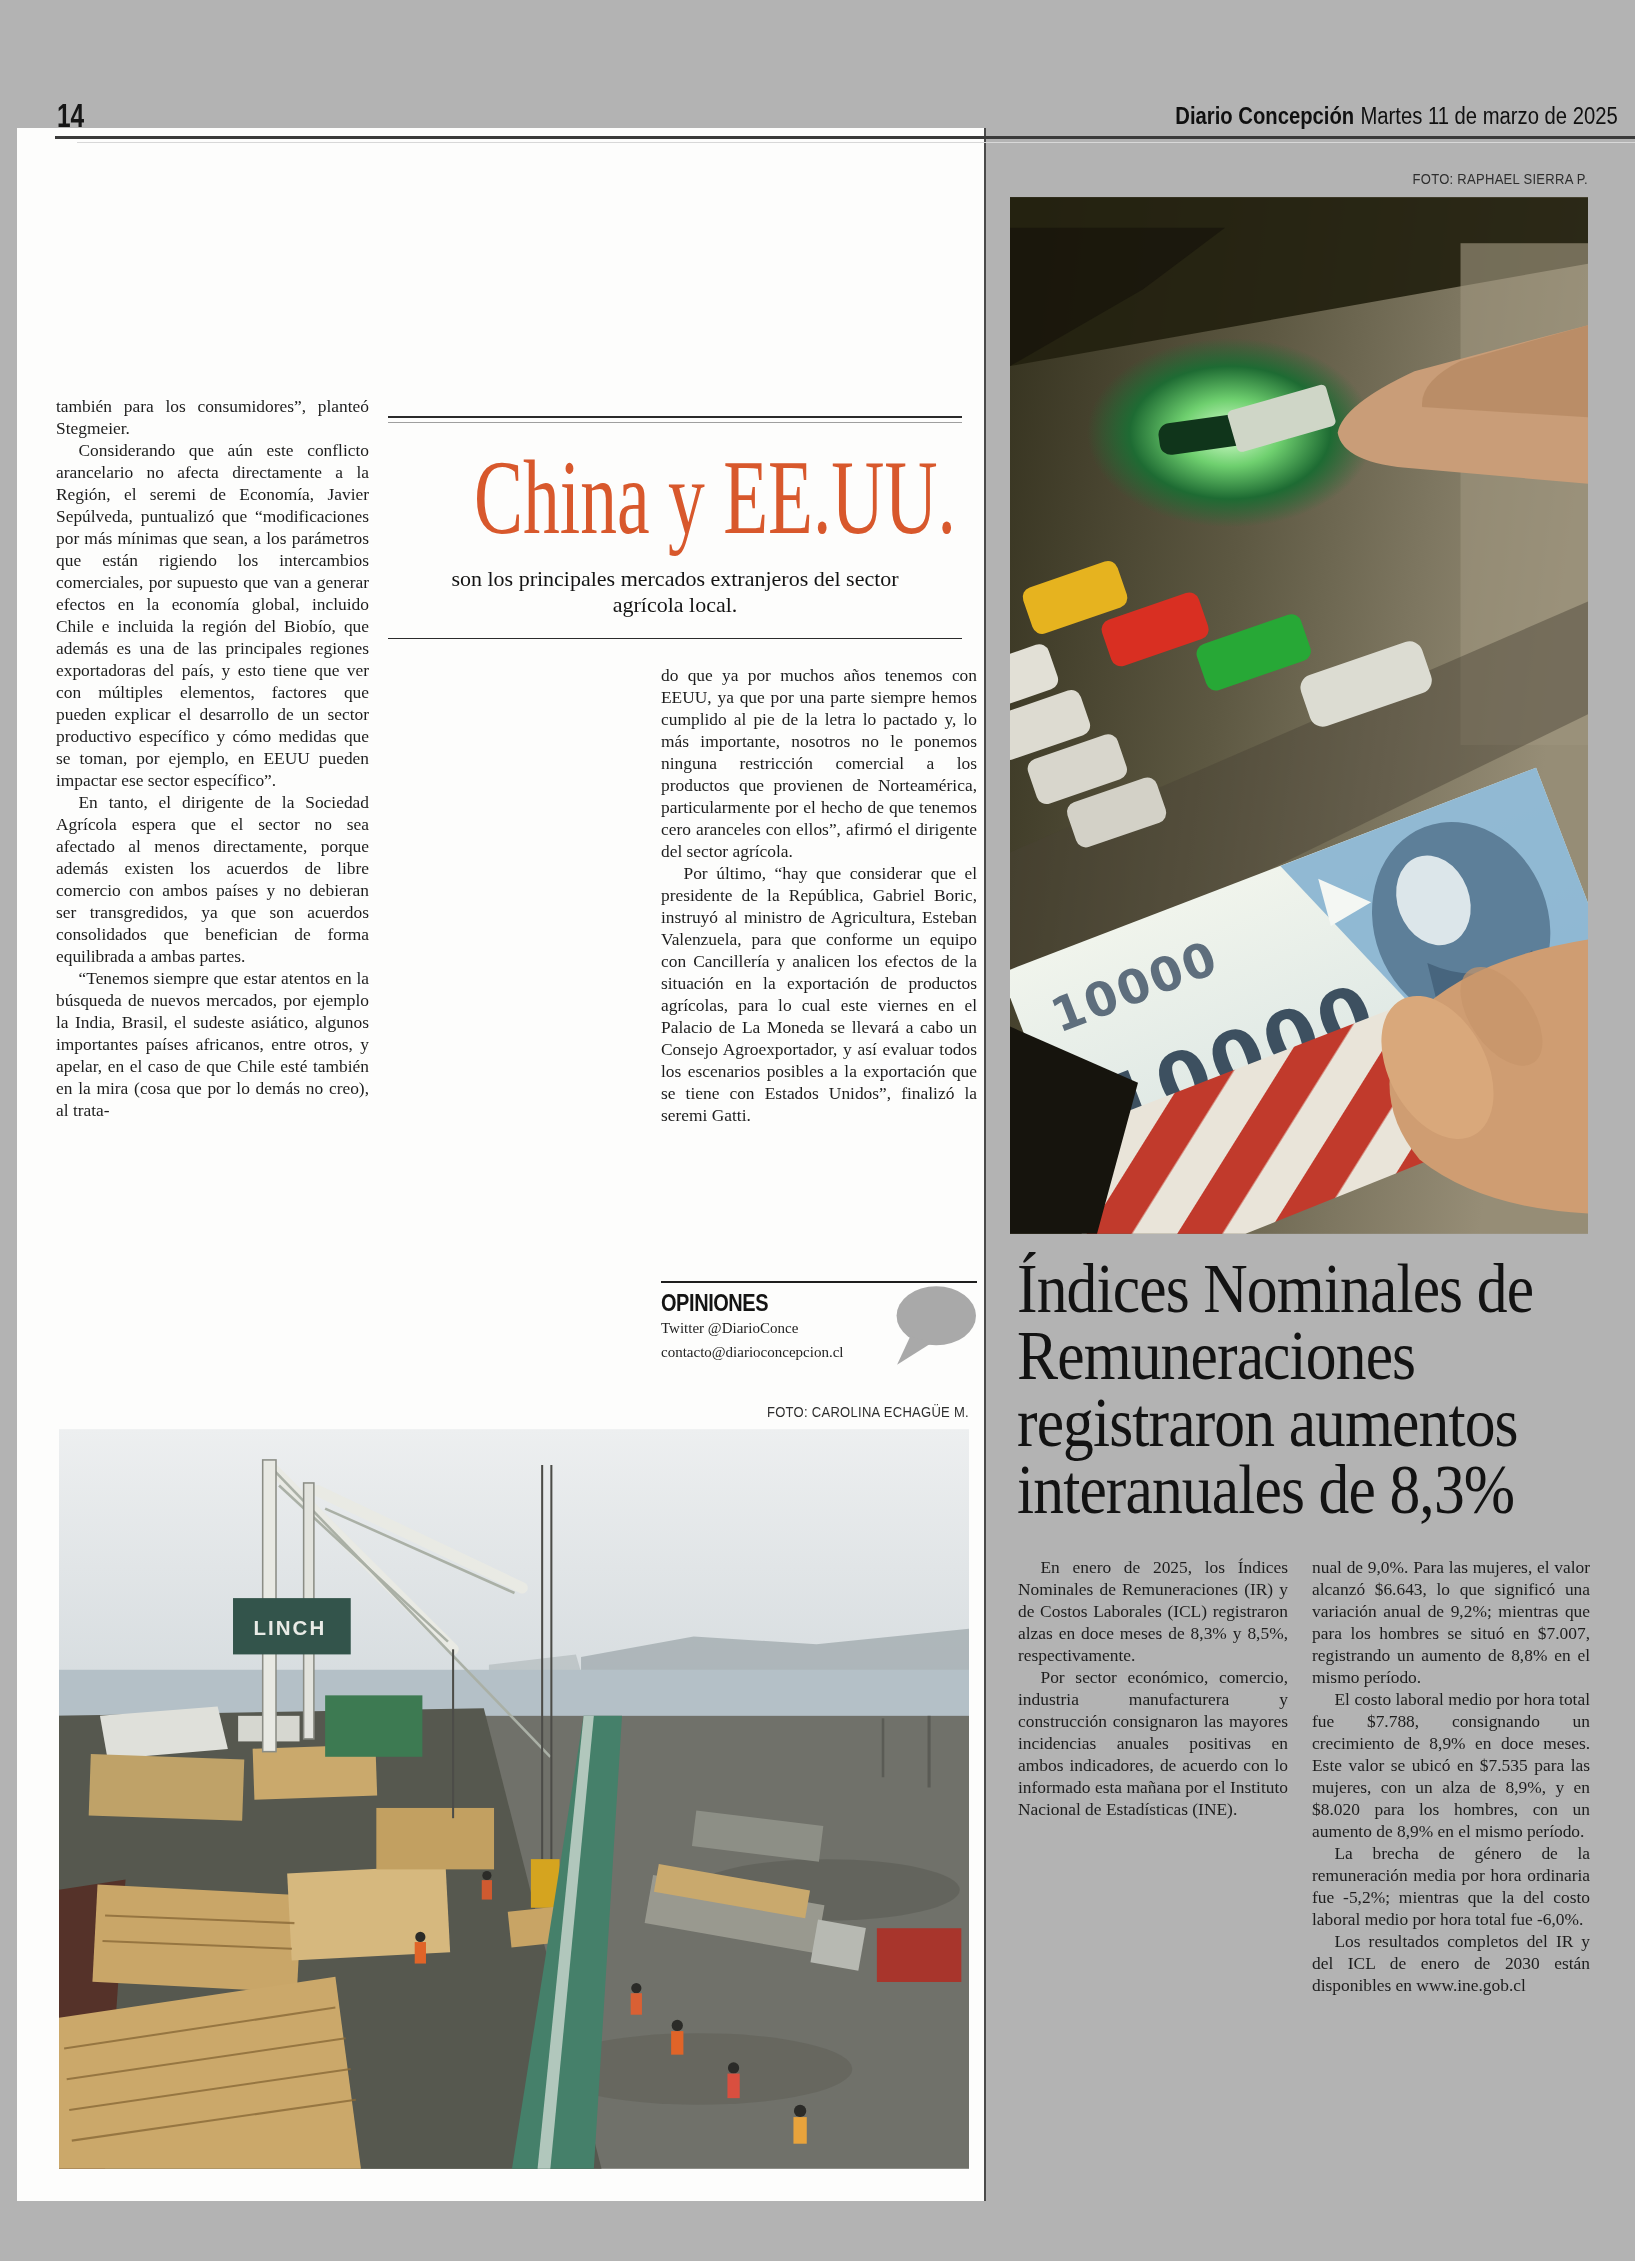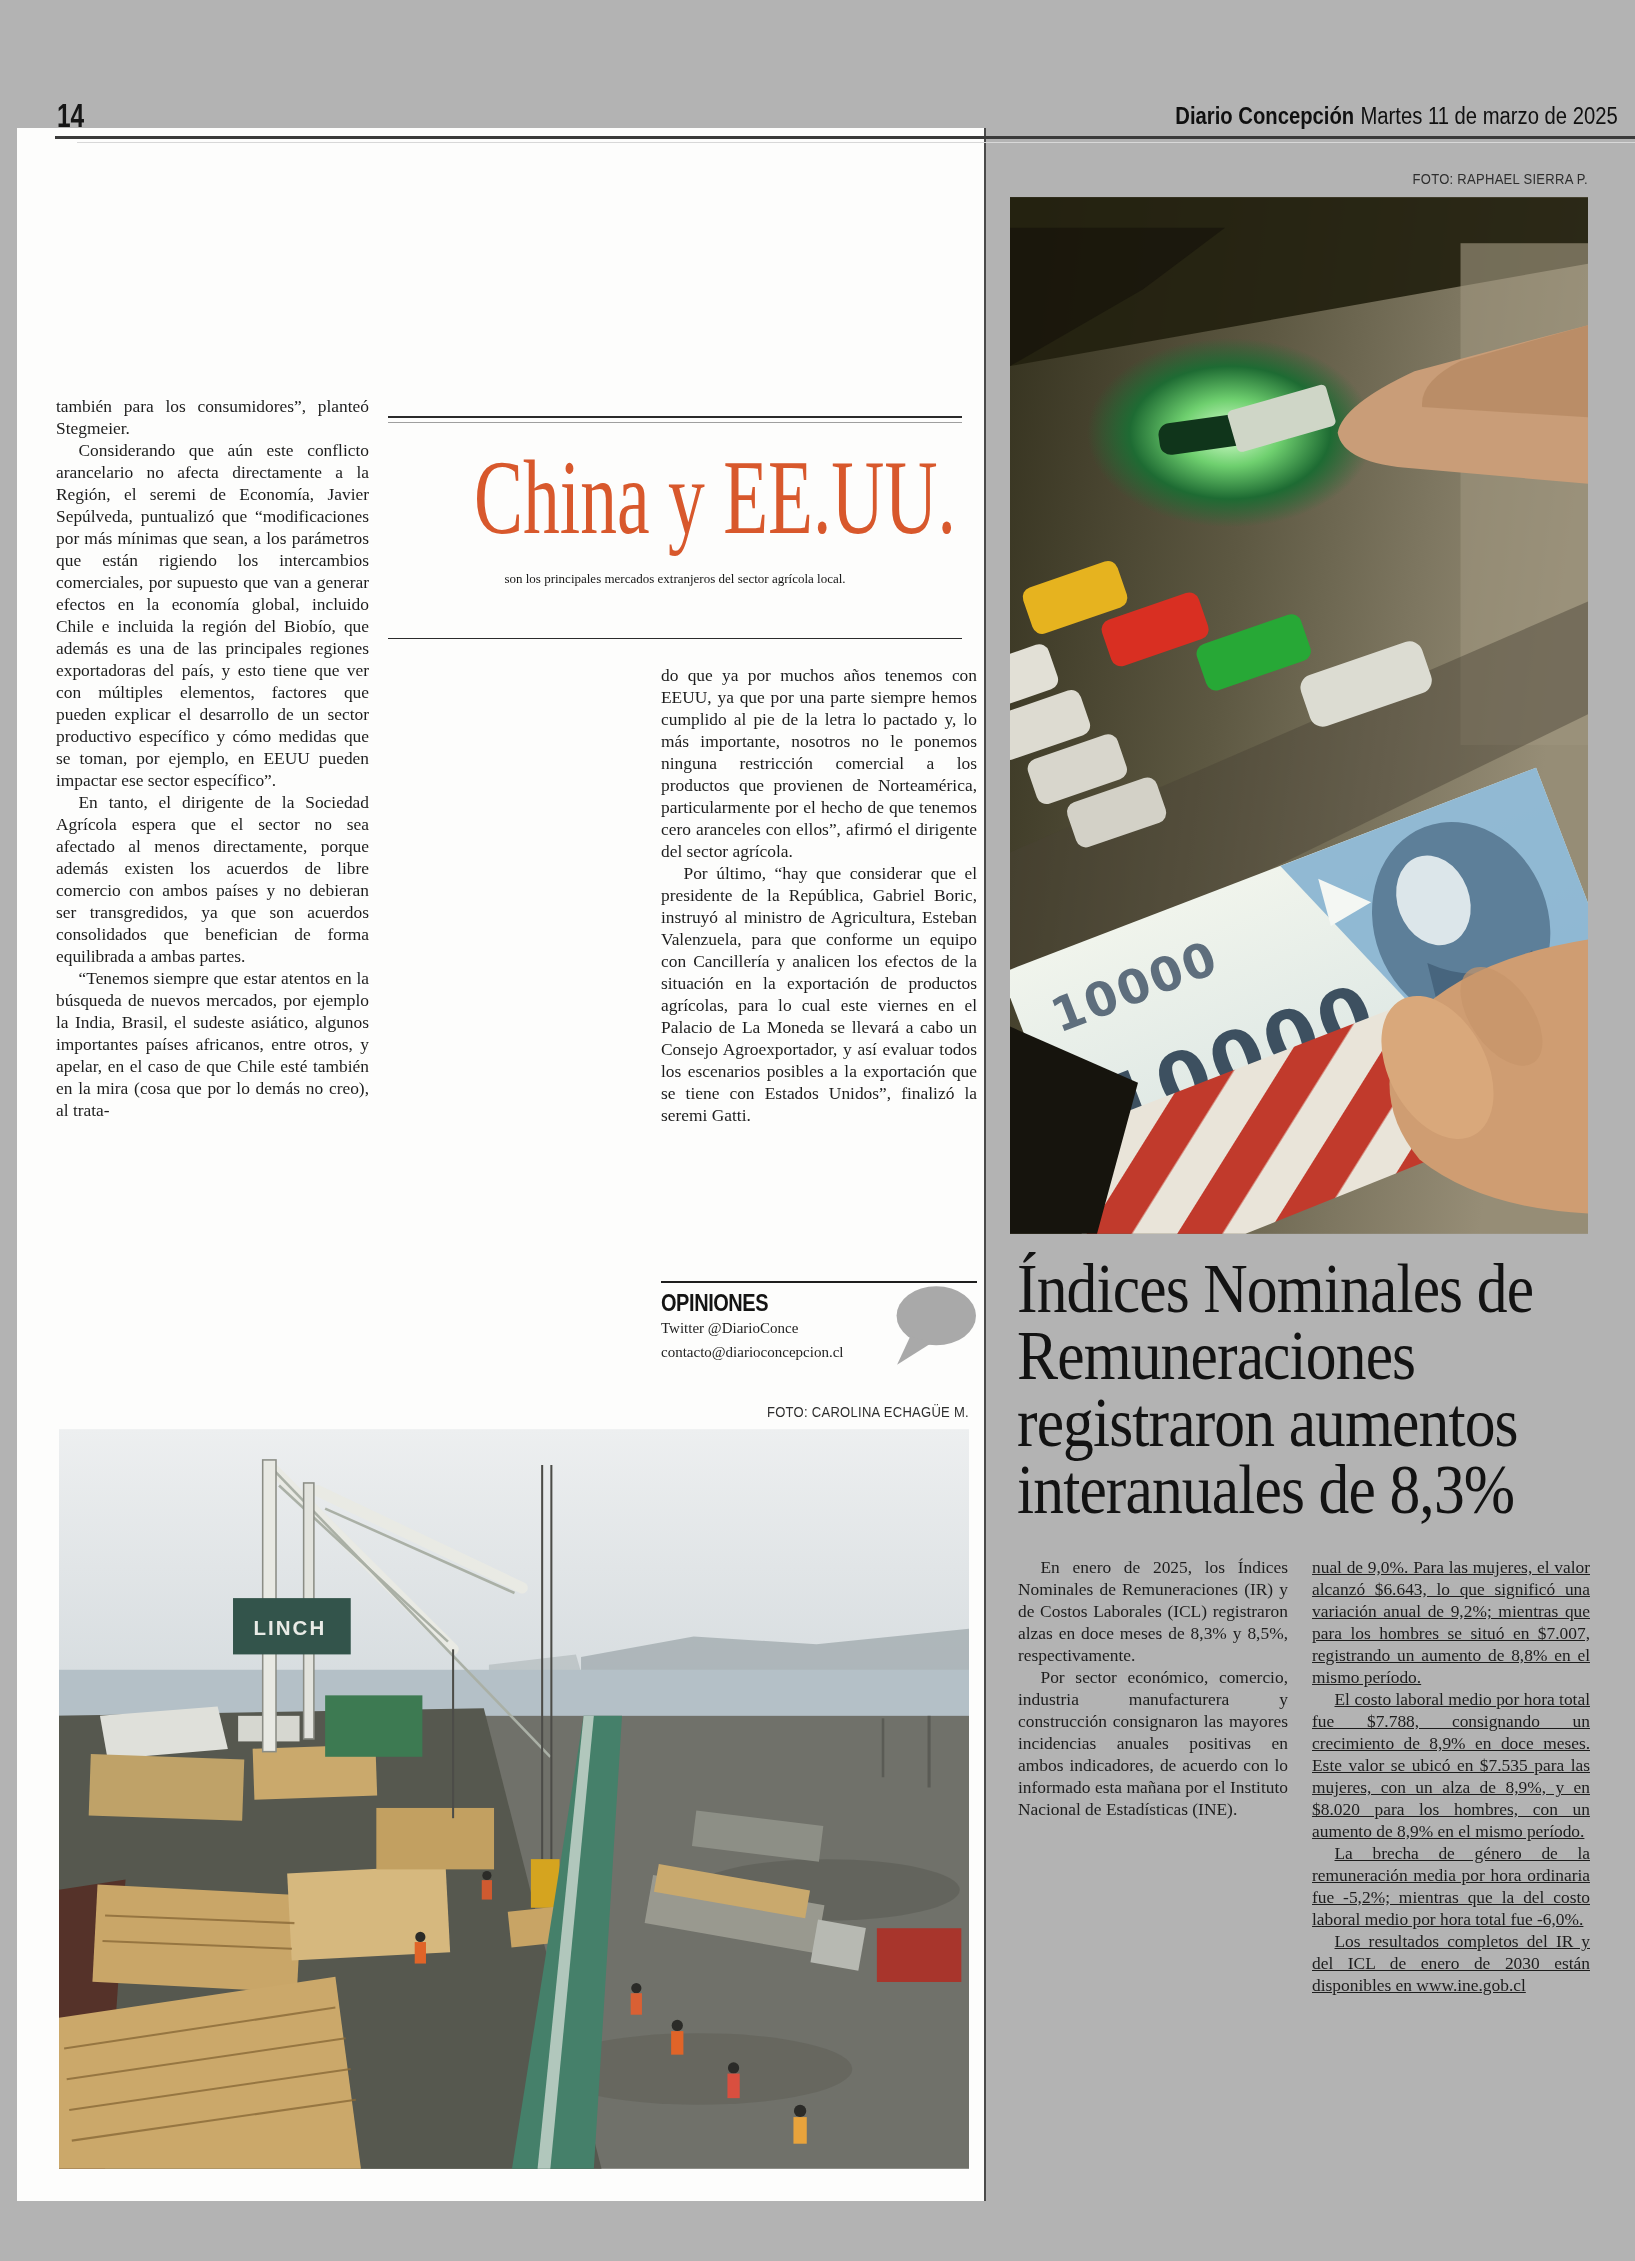--- a/index.html
+++ b/index.html
@@ -17,32 +17,32 @@
   .masthead .brand{font-weight:700;}
   .masthead .date{margin-left:7.2px;font-weight:400;}
   .credit{font-family:"Liberation Sans",sans-serif;font-size:14px;color:#2e2e2e;letter-spacing:0.3px;transform:scaleX(.93);transform-origin:100% 0;text-align:right;}
   .body-text{font-size:17.4px;line-height:22px;text-align:justify;color:#1d1d1d;hyphens:auto;-webkit-hyphens:auto;}
   .body-text p{margin:0;text-indent:22.5px;}
   .body-text p.noindent{text-indent:0;}
   .pullquote{left:388px;top:416px;width:574px;height:223px;}
   .pq-rule-top{height:2px;background:#2b2b2b;}
   .pq-rule-top2{height:0.5px;background:#9f9f9f;margin-top:3.6px;}
   .pq-title{margin-top:20.5px;text-align:center;color:#d8582c;font-size:105px;line-height:1.05;white-space:nowrap;transform:scaleX(.7);transform-origin:center top;}
-  .pq-sub{margin:13.3px auto 0;max-width:517px;text-align:center;font-size:13px;line-height:25.6px;color:#141414;}
+  .pq-sub{margin:13.3px auto 0;max-width:517px;text-align:center;font-size:22px;line-height:25.6px;color:#141414;}
   .pq-rule-bottom{position:absolute;left:0;right:0;bottom:0;height:1.5px;background:#2b2b2b;}
   .opinions{left:661px;top:1281px;width:316px;height:102px;}
   .op-rule{height:2px;background:#1e1e1e;}
   .op-head{font-family:"Liberation Sans",sans-serif;font-weight:700;font-size:23.5px;letter-spacing:-0.5px;color:#141414;margin-top:7.2px;transform:scaleX(.85);transform-origin:left top;}
   .op-line{font-size:15px;line-height:23.5px;color:#222;}
   .op-bubble{position:absolute;right:0;top:3.1px;}
   .headline2{left:1017px;top:1255px;width:676px;font-size:70px;line-height:67px;letter-spacing:-1px;color:#131313;transform:scaleX(.88);transform-origin:left top;}
   .headline2 div{white-space:nowrap;}
   .rcol{top:1556px;}
   .rcol.c1{left:1018px;width:270px;}
-  .rcol.c2{left:1312px;width:278px;text-decoration:underline;}
+  .rcol.c2{left:1312px;width:278px;}
   svg{display:block;}
 </style>
 </head>
 <body>
 
 <div class="abs white-page"></div>
 
 <div class="abs page-number">14</div>
 <div class="abs masthead">
   <span class="brand">Diario Concepción</span><span class="date">Martes 11 de marzo de 2025</span>

